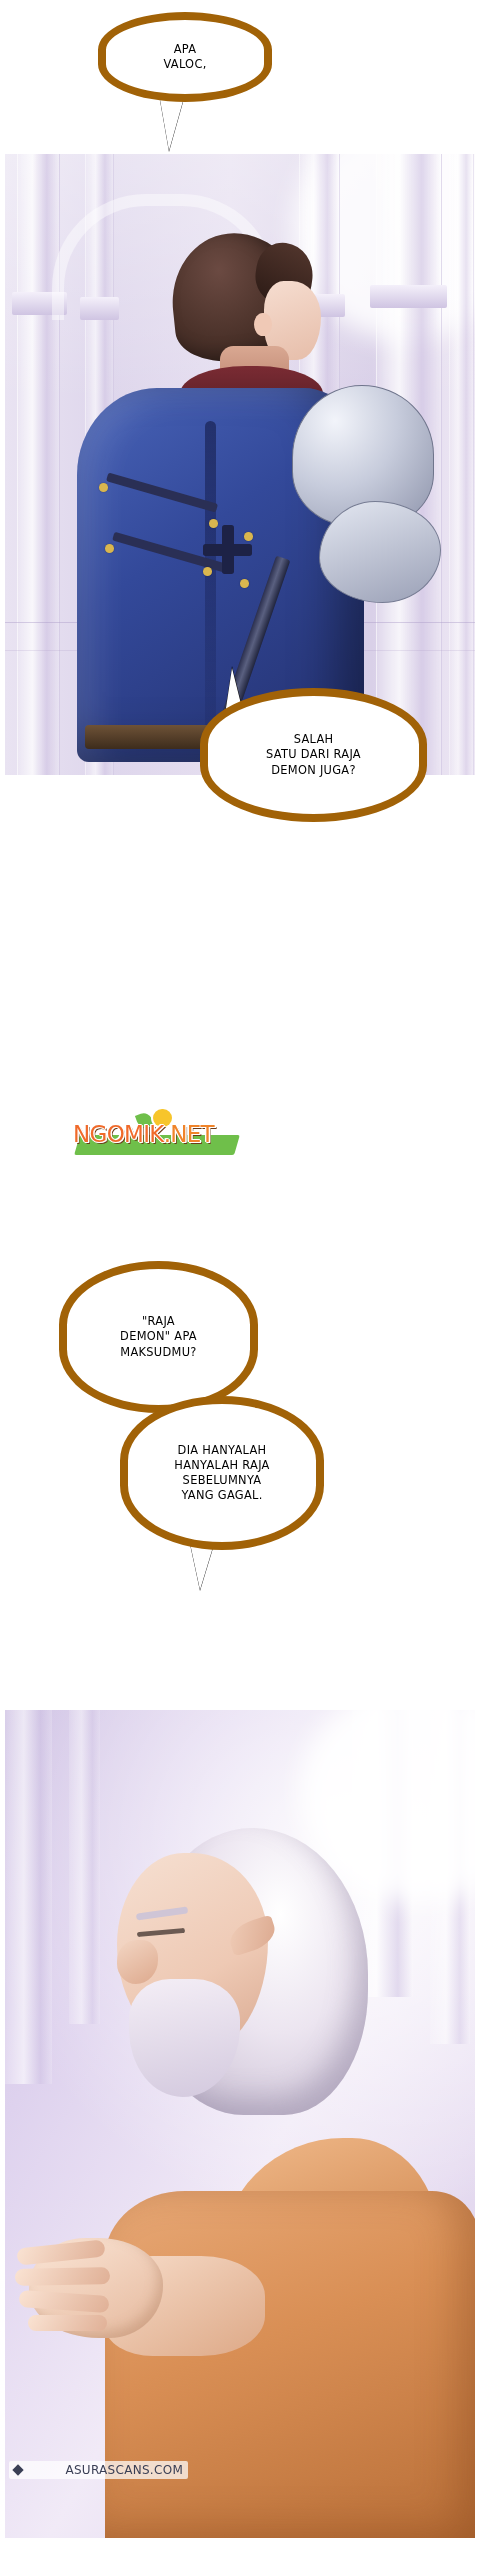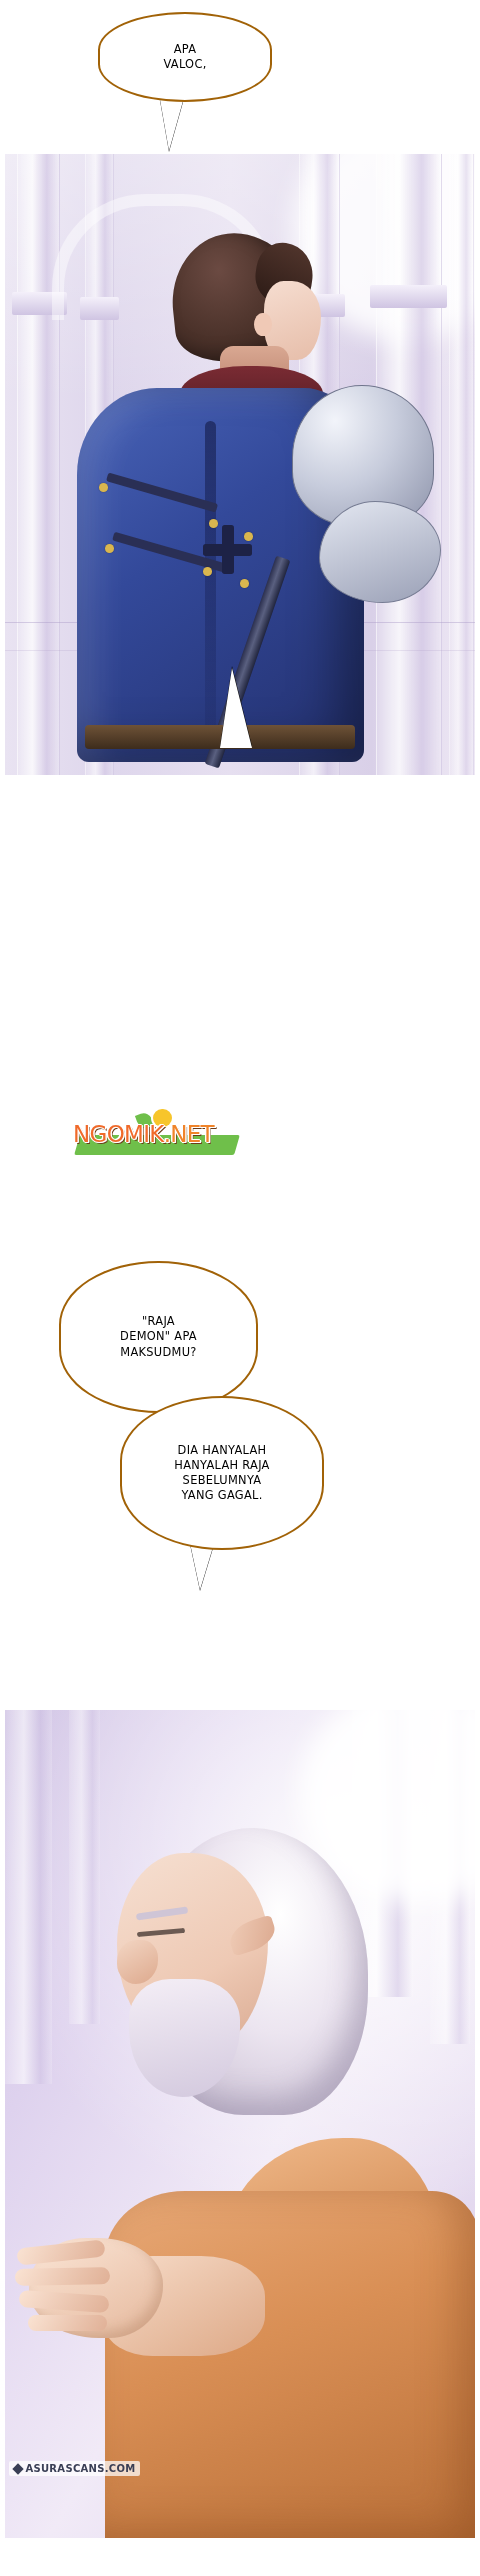--- a/index.html
+++ b/index.html
@@ -16,21 +16,21 @@
     width: 481px;
     height: 2576px;
     background: #ffffff;
     overflow: hidden;
   }
 
   
   .bubble {
     position: absolute;
     background: #ffffff;
-    border: 2px solid #a16207;
+    border: 8px solid #a16207;
     border-radius: 50% / 42%;
     display: flex;
     align-items: center;
     justify-content: center;
     text-align: center;
     box-sizing: border-box;
     z-index: 20;
   }
   .bubble .txt {
     font-family: "DejaVu Sans", sans-serif;
@@ -392,24 +392,25 @@
     border-radius: 2px;
     z-index: 30;
   }
   #asura-mark .dia {
     width: 8px; height: 8px;
     background: #3a3f55;
     transform: rotate(45deg);
   }
   #asura-mark .lbl {
     font-family: "DejaVu Sans", sans-serif;
-    font-size: 10px;
-    font-weight: bold;
+    font-size: 12px;
+    font-weight: normal;
     letter-spacing: 0.3px;
     color: #3a3f55;
+    margin-left: 40px;
   }
 </style>
 </head>
 <body>
 
 <div class="page">
 
   <div class="bubble" id="b1" style="left:98px; top:12px; width:174px; height:90px;">
     <div class="txt">APA
 VALOC,</div>
@@ -450,20 +451,25 @@
     <div class="rivet" style="left:235px; top:425px;"></div>
     <div class="rivet" style="left:94px; top:329px;"></div>
     <div class="rivet" style="left:100px; top:390px;"></div>
     <div class="sword"></div>
     <div class="pauldron"></div>
     <div class="pauldron2"></div>
     <div class="belt"></div>
   </div>
 
   <div class="tail" style="left:220px; top:668px; border-left:12px solid transparent; border-right:20px solid transparent; border-bottom:80px solid #ffffff; filter:drop-shadow(0 -1.3px 0 #000); z-index:19;"></div>
+  <div class="bubble" id="b2" style="left:200px; top:688px; width:227px; height:134px;">
+    <div class="txt">SALAH
+SATU DARI RAJA
+DEMON JUGA?</div>
+  </div>
 
   <div id="ngomik-logo">
     <div class="logo-ribbon"></div>
     <div class="logo-leaf"></div>
     <div class="logo-sun"></div>
     <div class="logo-text">
       <span>NGOMIK</span><span class="net">.NET</span>
     </div>
   </div>
 

